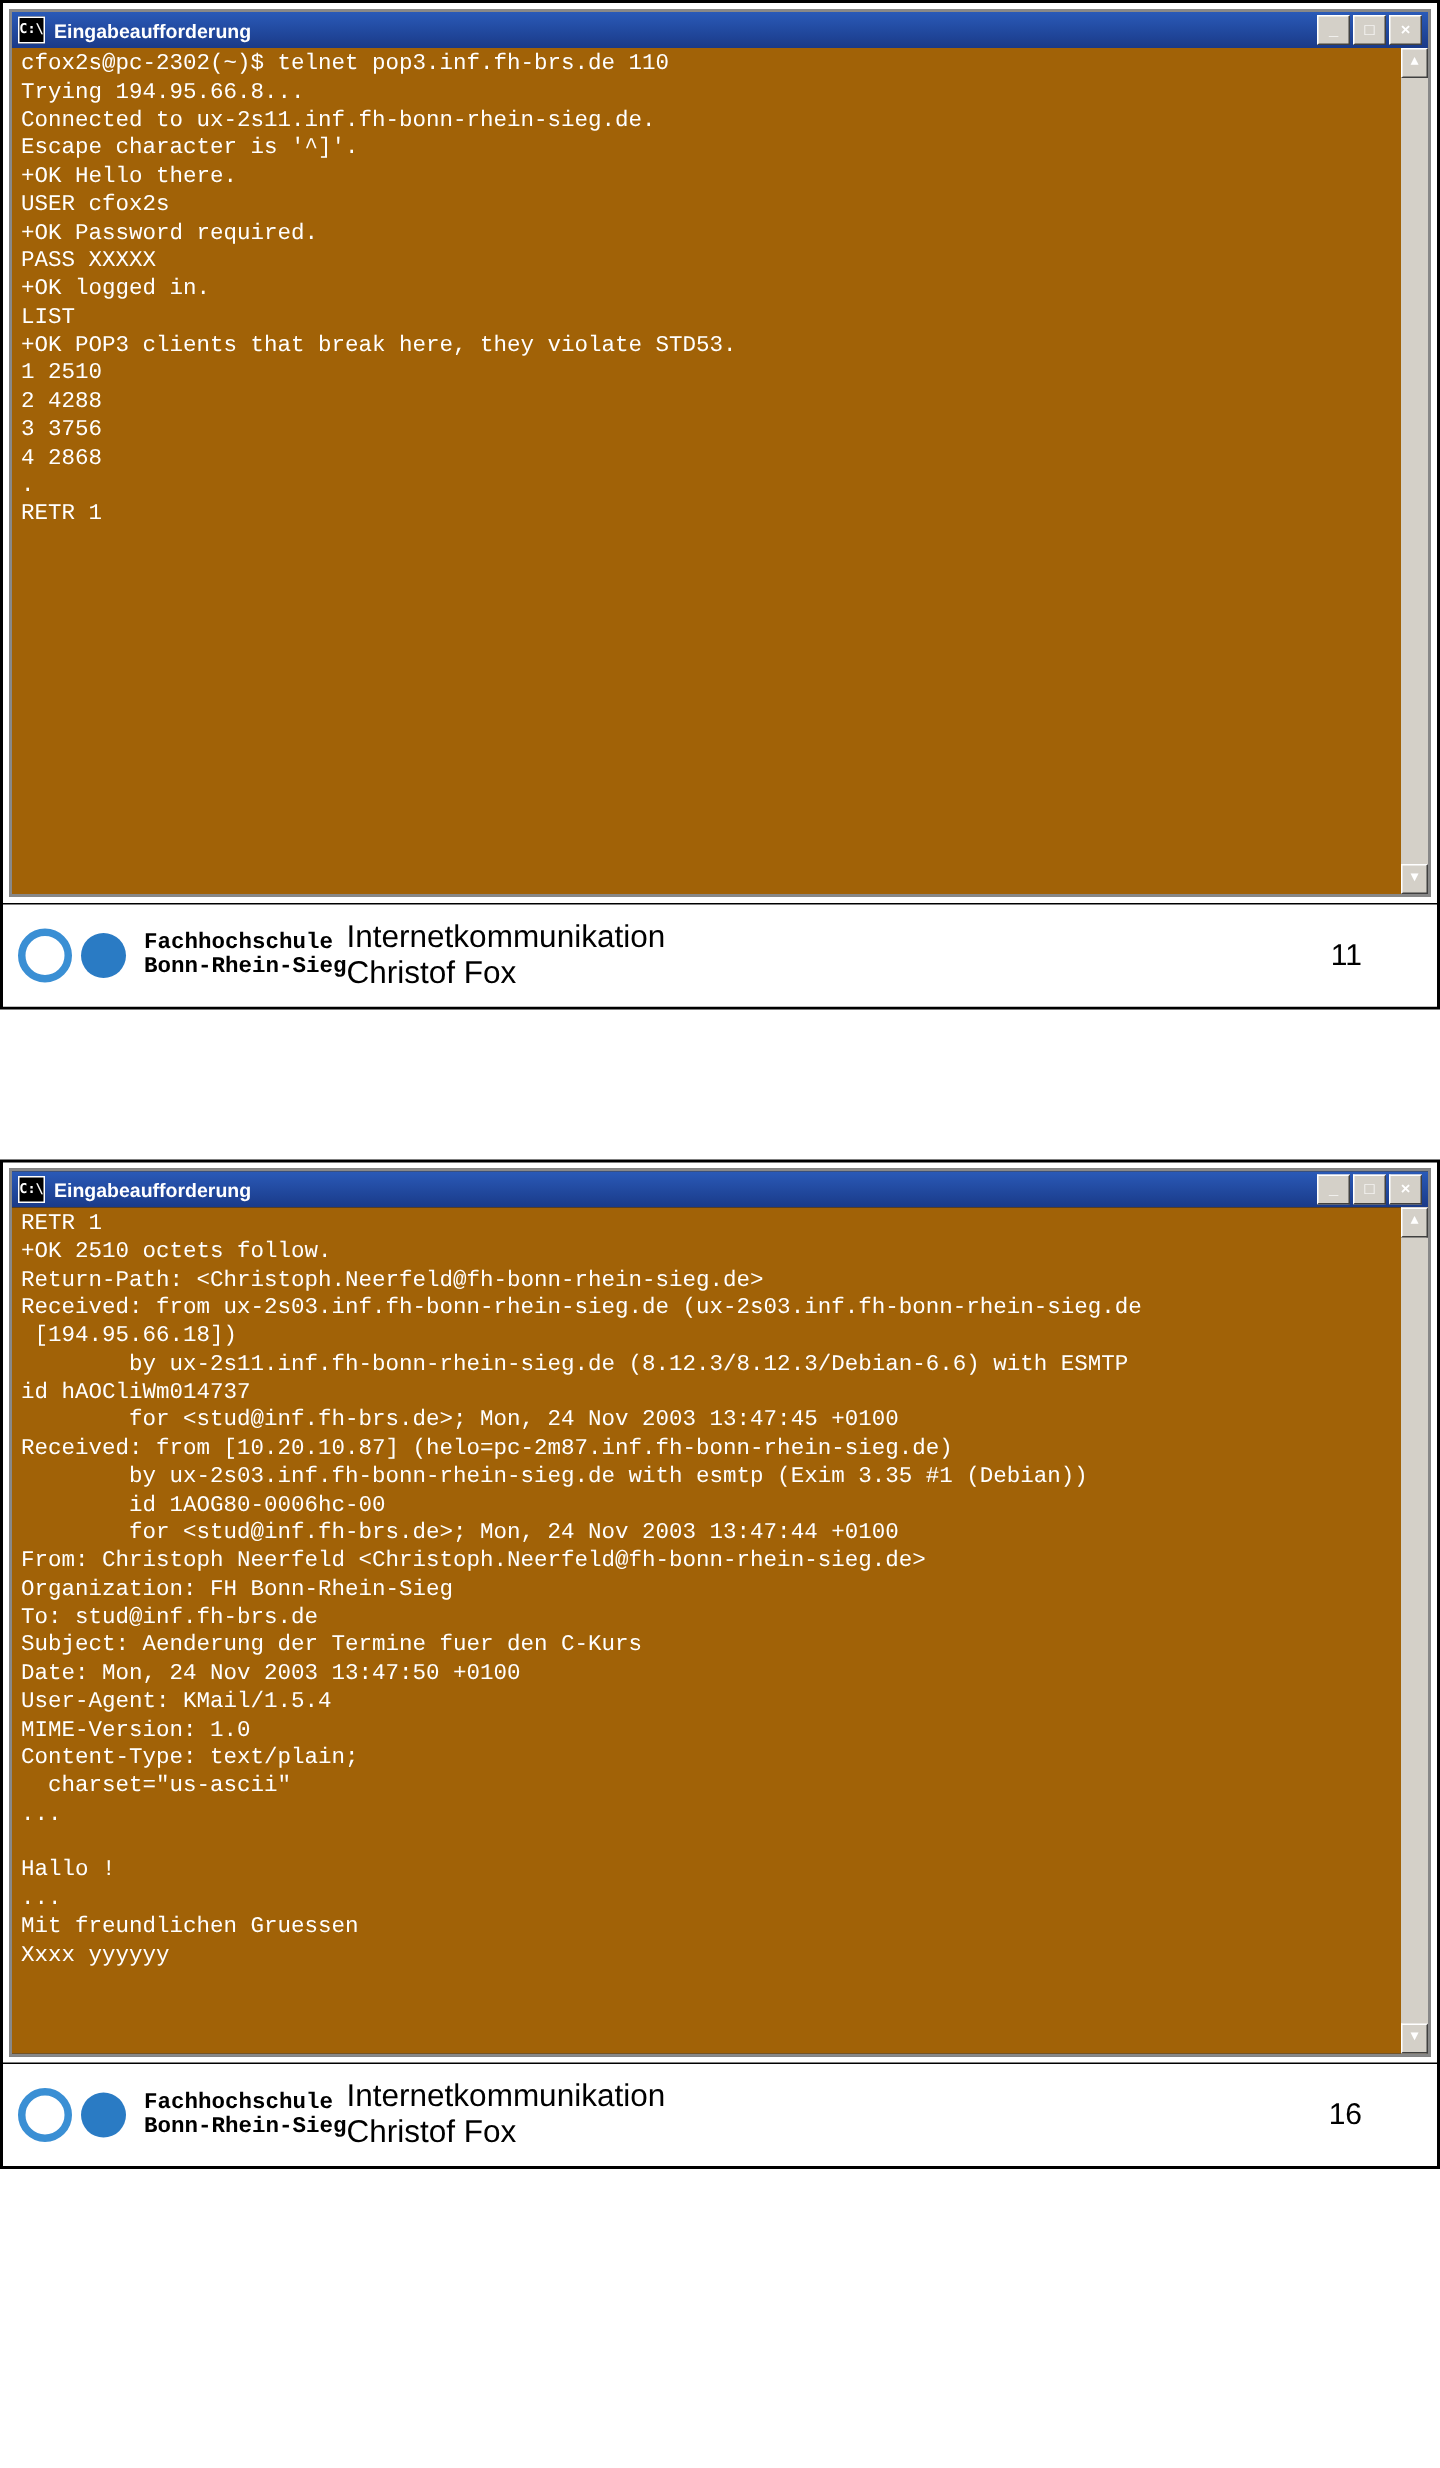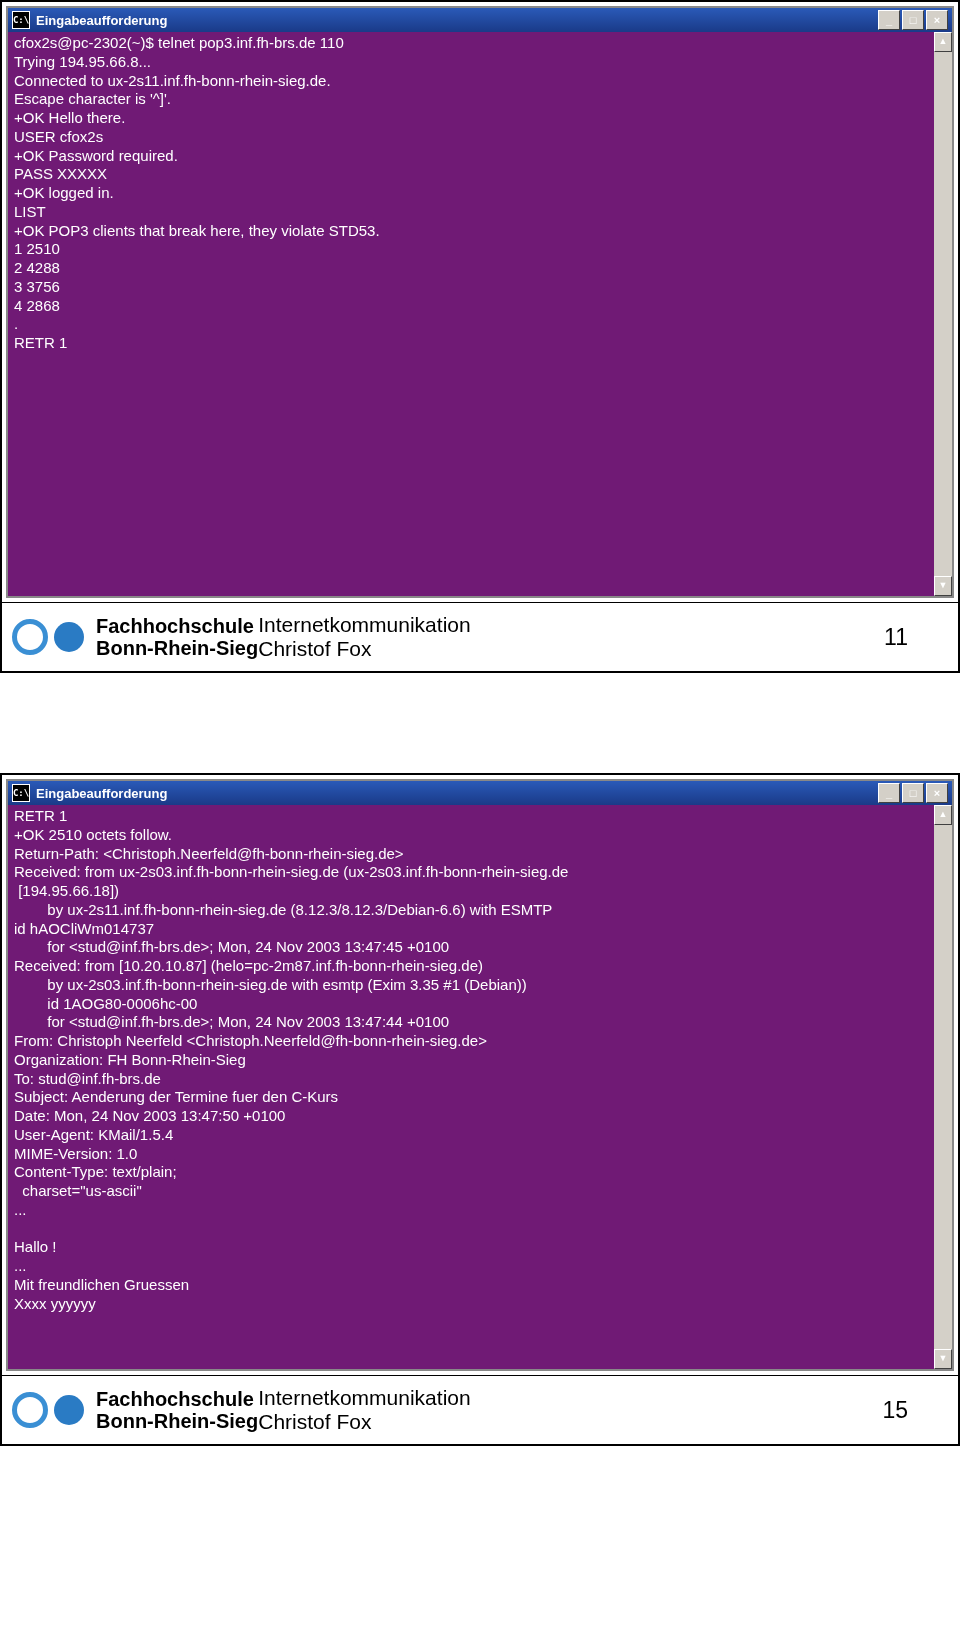--- a/index.html
+++ b/index.html
@@ -3,31 +3,31 @@
 <meta charset="utf-8">
 <style>
 body{margin:0;background:#fff;font-family:Arial,sans-serif;width:960px}
 .slide{border:2px solid #000;margin:0 0 100px 0;position:relative;background:#fff}
 .cmd-window{border:2px solid #888;margin:4px;background:#000}
 .titlebar{background:linear-gradient(to bottom,#2a5ab8,#1a3a88);color:#fff;height:24px;display:flex;align-items:center;padding:0 4px;font-size:13px;font-weight:bold}
 .titlebar-icon{width:16px;height:16px;background:#000;border:1px solid #fff;margin-right:6px;display:flex;align-items:center;justify-content:center;font-size:9px;font-family:monospace}
 .titlebar-text{flex:1}
 .win-btns{display:flex;gap:2px}
 .win-btn{width:20px;height:18px;background:#d4d0c8;border:1px solid #fff;border-right-color:#404040;border-bottom-color:#404040;font-size:11px;display:flex;align-items:center;justify-content:center;font-family:Arial;font-weight:bold;cursor:pointer}
-.terminal{background:#701a75;color:#fff;font-family:Liberation Sans, sans-serif;font-size:15px;padding:2px 6px;white-space:pre;line-height:1.25;min-height:200px;position:relative}
+.terminal{background:#a16207;color:#fff;font-family:Liberation Mono, monospace;font-size:15px;padding:2px 6px;white-space:pre;line-height:1.25;min-height:200px;position:relative}
 .terminal-scroll{position:absolute;right:0;top:0;bottom:0;width:18px;background:#d4d0c8;display:flex;flex-direction:column;justify-content:space-between}
 .scroll-arrow{height:18px;background:#d4d0c8;border:1px solid #fff;border-right-color:#404040;border-bottom-color:#404040;font-size:9px;display:flex;align-items:center;justify-content:center}
 .footer{display:flex;align-items:center;padding:4px 10px;border-top:1px solid #000;background:#fff;height:60px}
 .logo{display:flex;align-items:center;gap:6px;margin-right:12px}
 .ring{width:26px;height:26px;border:5px solid #3a8fd4;border-radius:50%}
 .dot{width:30px;height:30px;background:#2a7bc4;border-radius:50%}
-.uni-text{font-family:Liberation Sans, sans-serif;font-size:20px;line-height:1.1}
+.uni-text{font-family:Liberation Mono, monospace;font-size:15px;line-height:1.1}
 .uni-text b{display:block}
 .footer-center{flex:1;text-align:left;font-size:21px}
-.footer-page{font-size:23px;padding-right:40px}
+.footer-page{font-size:20px;padding-right:40px}
 .t1{height:560px}
 .t2{height:560px}
 </style>
 </head>
 <body>
 
 <div class="slide">
   <div class="cmd-window">
     <div class="titlebar">
       <div class="titlebar-icon">C:\</div>
@@ -118,15 +118,15 @@
       <div class="dot"></div>
     </div>
     <div class="uni-text">
       <b>Fachhochschule</b>
       <b>Bonn-Rhein-Sieg</b>
     </div>
     <div class="footer-center">
       <span>Internetkommunikation</span><br>
       <span>Christof Fox</span>
     </div>
-    <div class="footer-page">15</div>
+    <div class="footer-page">16</div>
   </div>
 </div>
 
 </body></html>

